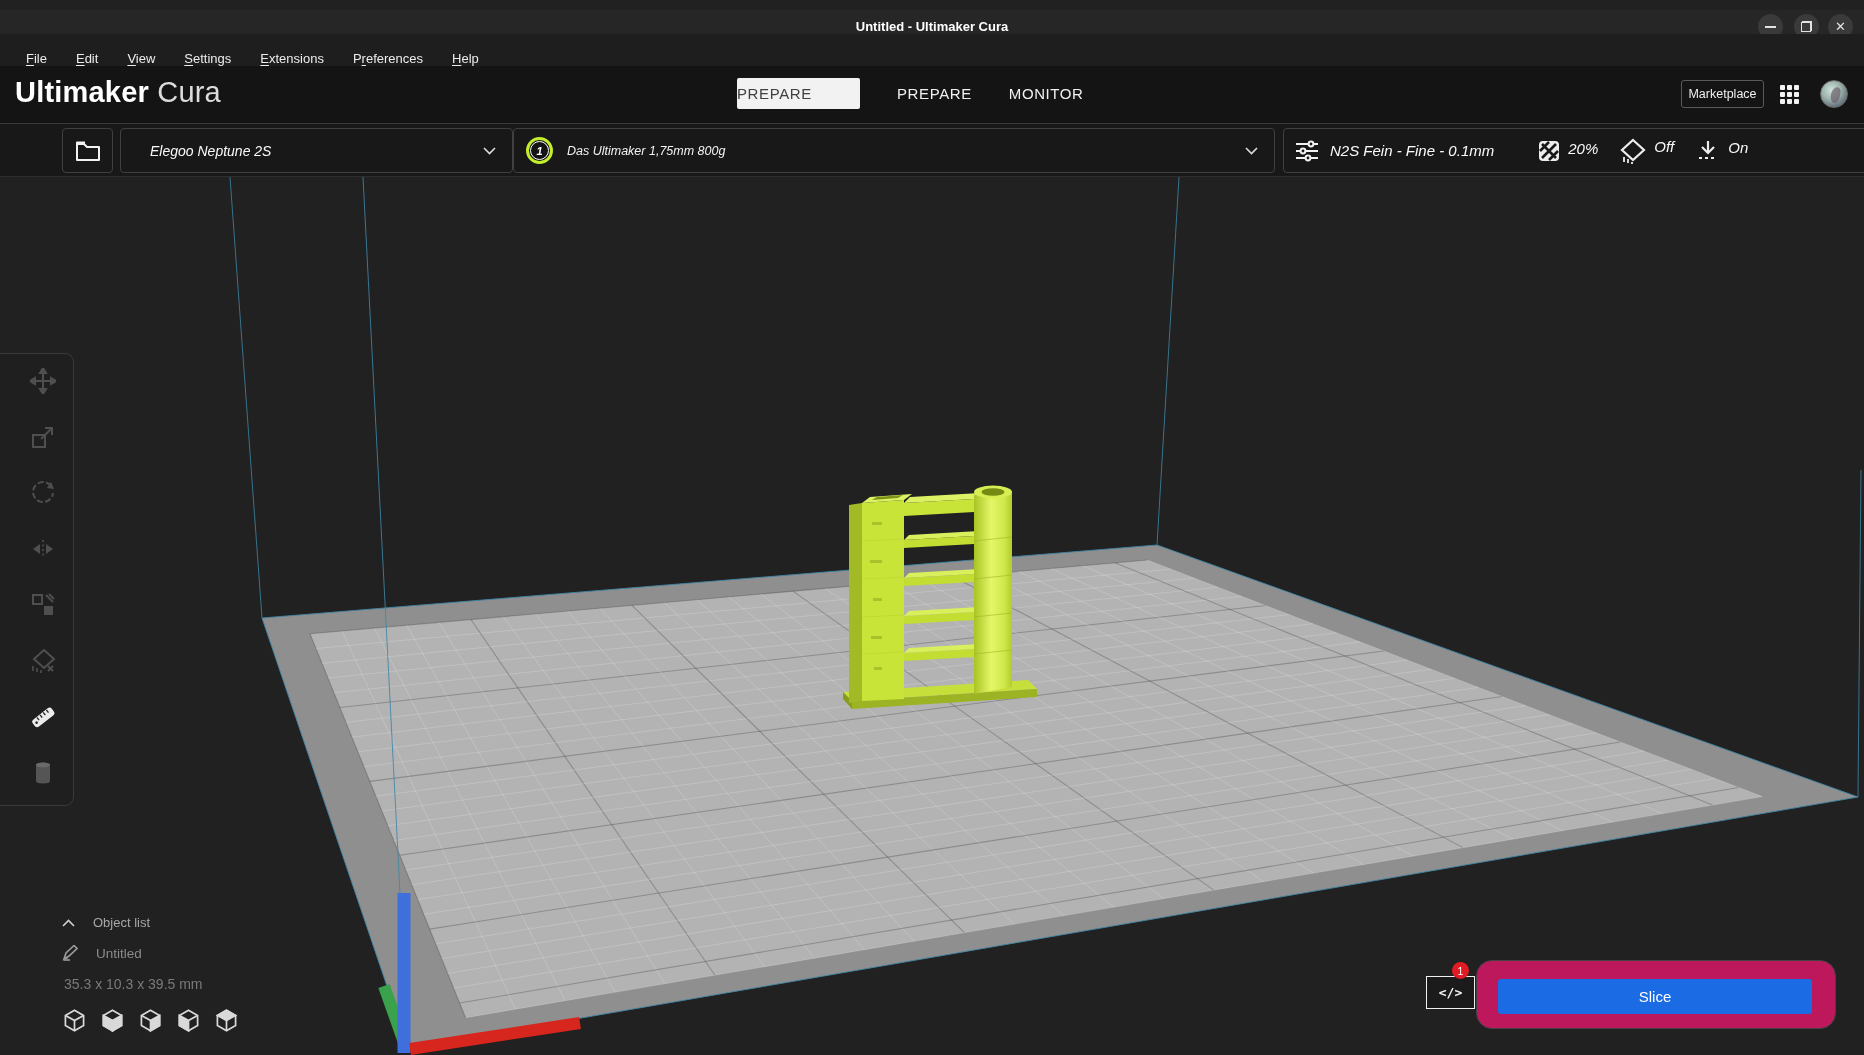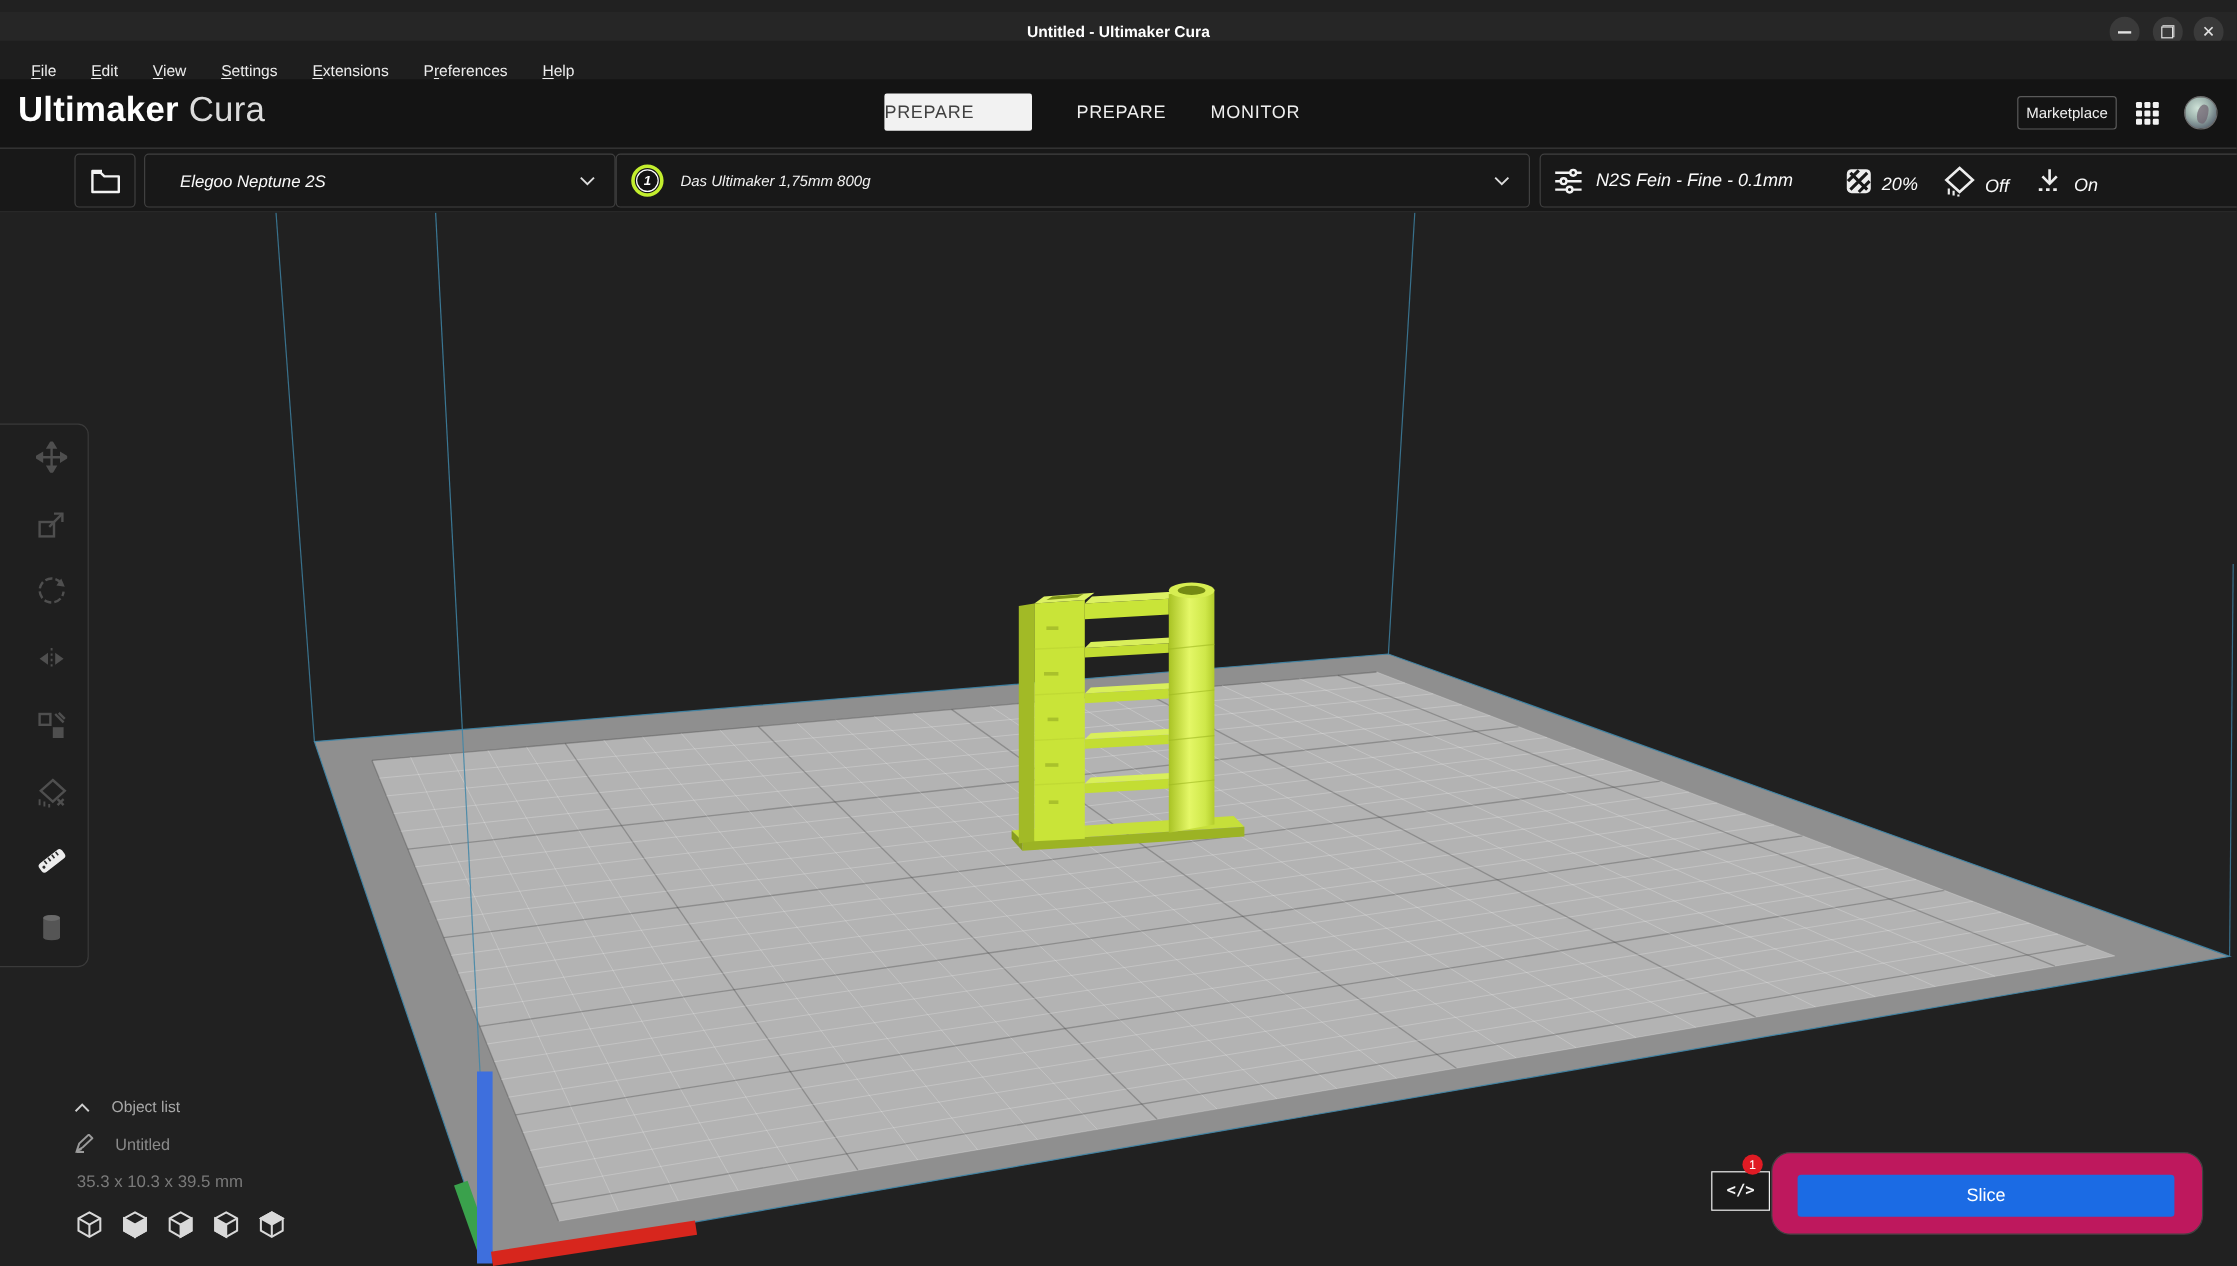--- a/index.html
+++ b/index.html
@@ -57,21 +57,21 @@
     display:flex; align-items:center; background:#181818; }
   .box .chev { margin-left:auto; }
   .openbtn { left:62px; width:51px; justify-content:center; }
   .printer-dd { left:120px; width:393px; padding:0 16px 0 29px; font-size:14px; color:#fafafa; }
   .material-dd { left:513px; width:762px; padding:0 16px 0 12px; font-size:12.5px; color:#f2f2f2; }
   .settings-dd { left:1283px; width:616px; padding:0 16px 0 10px; font-size:15px; color:#fafafa; }
   .ext-circle { width:27px; height:27px; border-radius:50%; border:3px solid #c3ee2e;
     background:#141414; display:flex; align-items:center; justify-content:center; margin-right:14px; }
   .ext-circle b { width:19px; height:19px; border-radius:50%; border:1px solid #fff; background:#141414;
     color:#fff; font-size:11px; display:flex; align-items:center; justify-content:center; }
-  .cfgitem { display:flex; align-items:flex-end; gap:8px; margin-left:22px; }
+  .cfgitem { display:flex; align-items:flex-start; gap:8px; margin-left:22px; }
   .cfgtxt { white-space:nowrap; }
 
   
   .toolpanel { position:absolute; left:-18px; top:353px; width:92px; height:453px;
     background:#1f1f1f; border:1px solid #3a3a3a; border-radius:9px; z-index:10;
     display:flex; flex-direction:column; align-items:flex-end; padding:14px 16px 0 0; gap:30px; }
   .toolbtn { width:28px; height:26px; display:flex; align-items:center; justify-content:center; }
 
   
   .objectpanel { position:absolute; left:62px; top:915px; z-index:10; }

